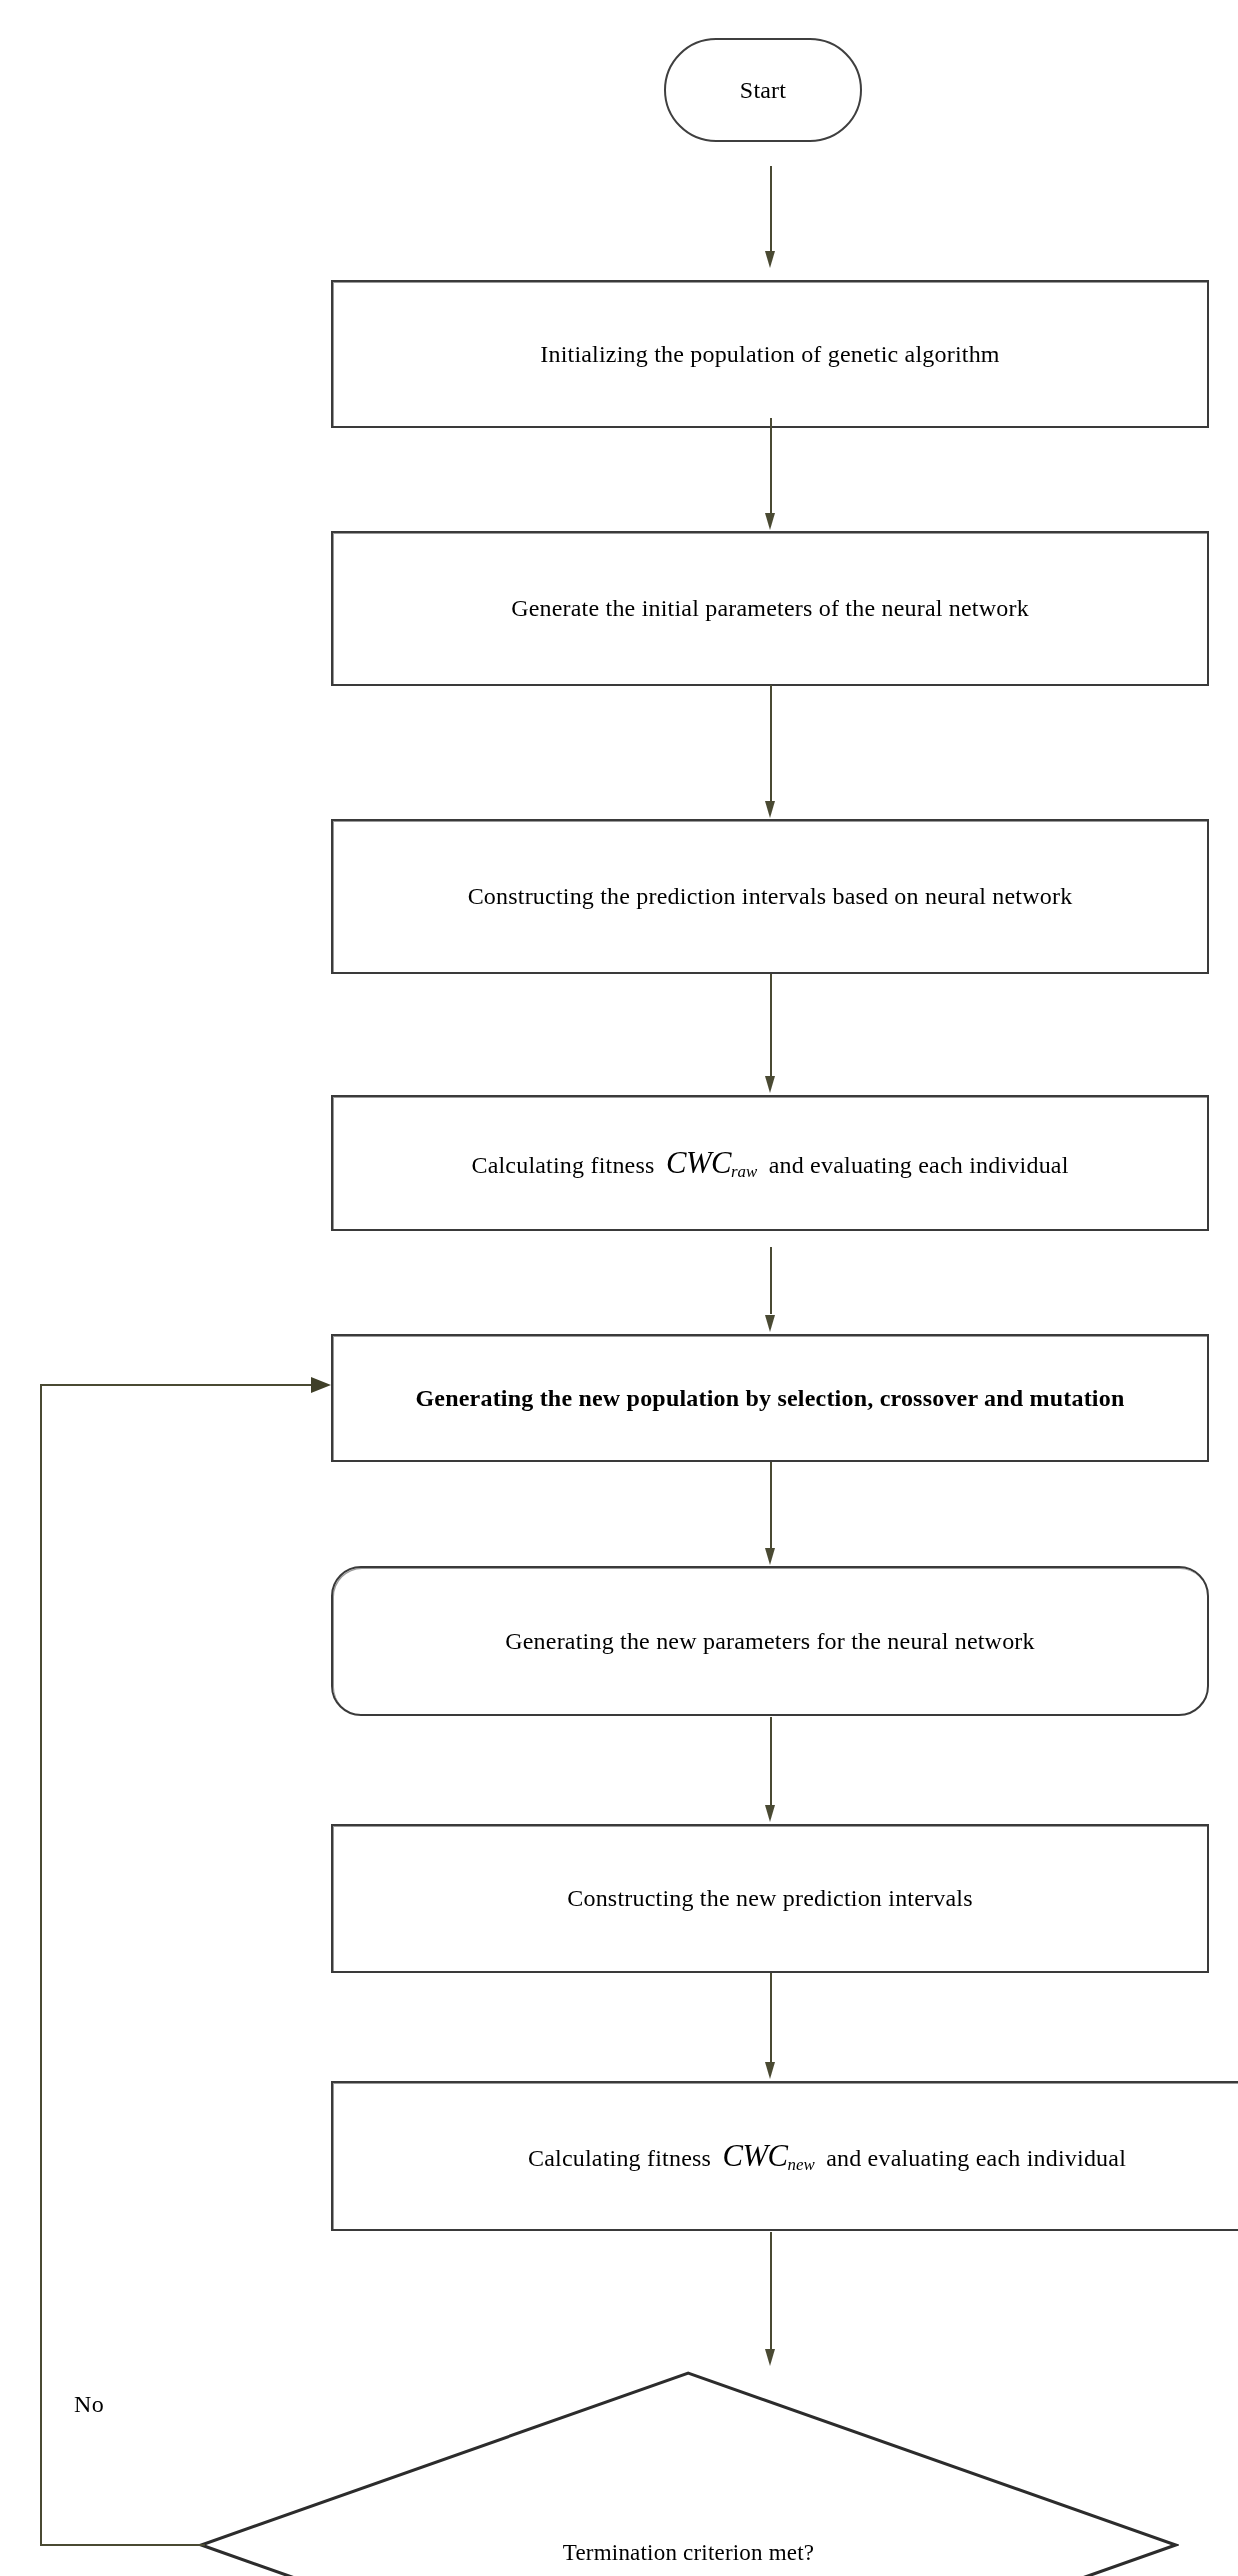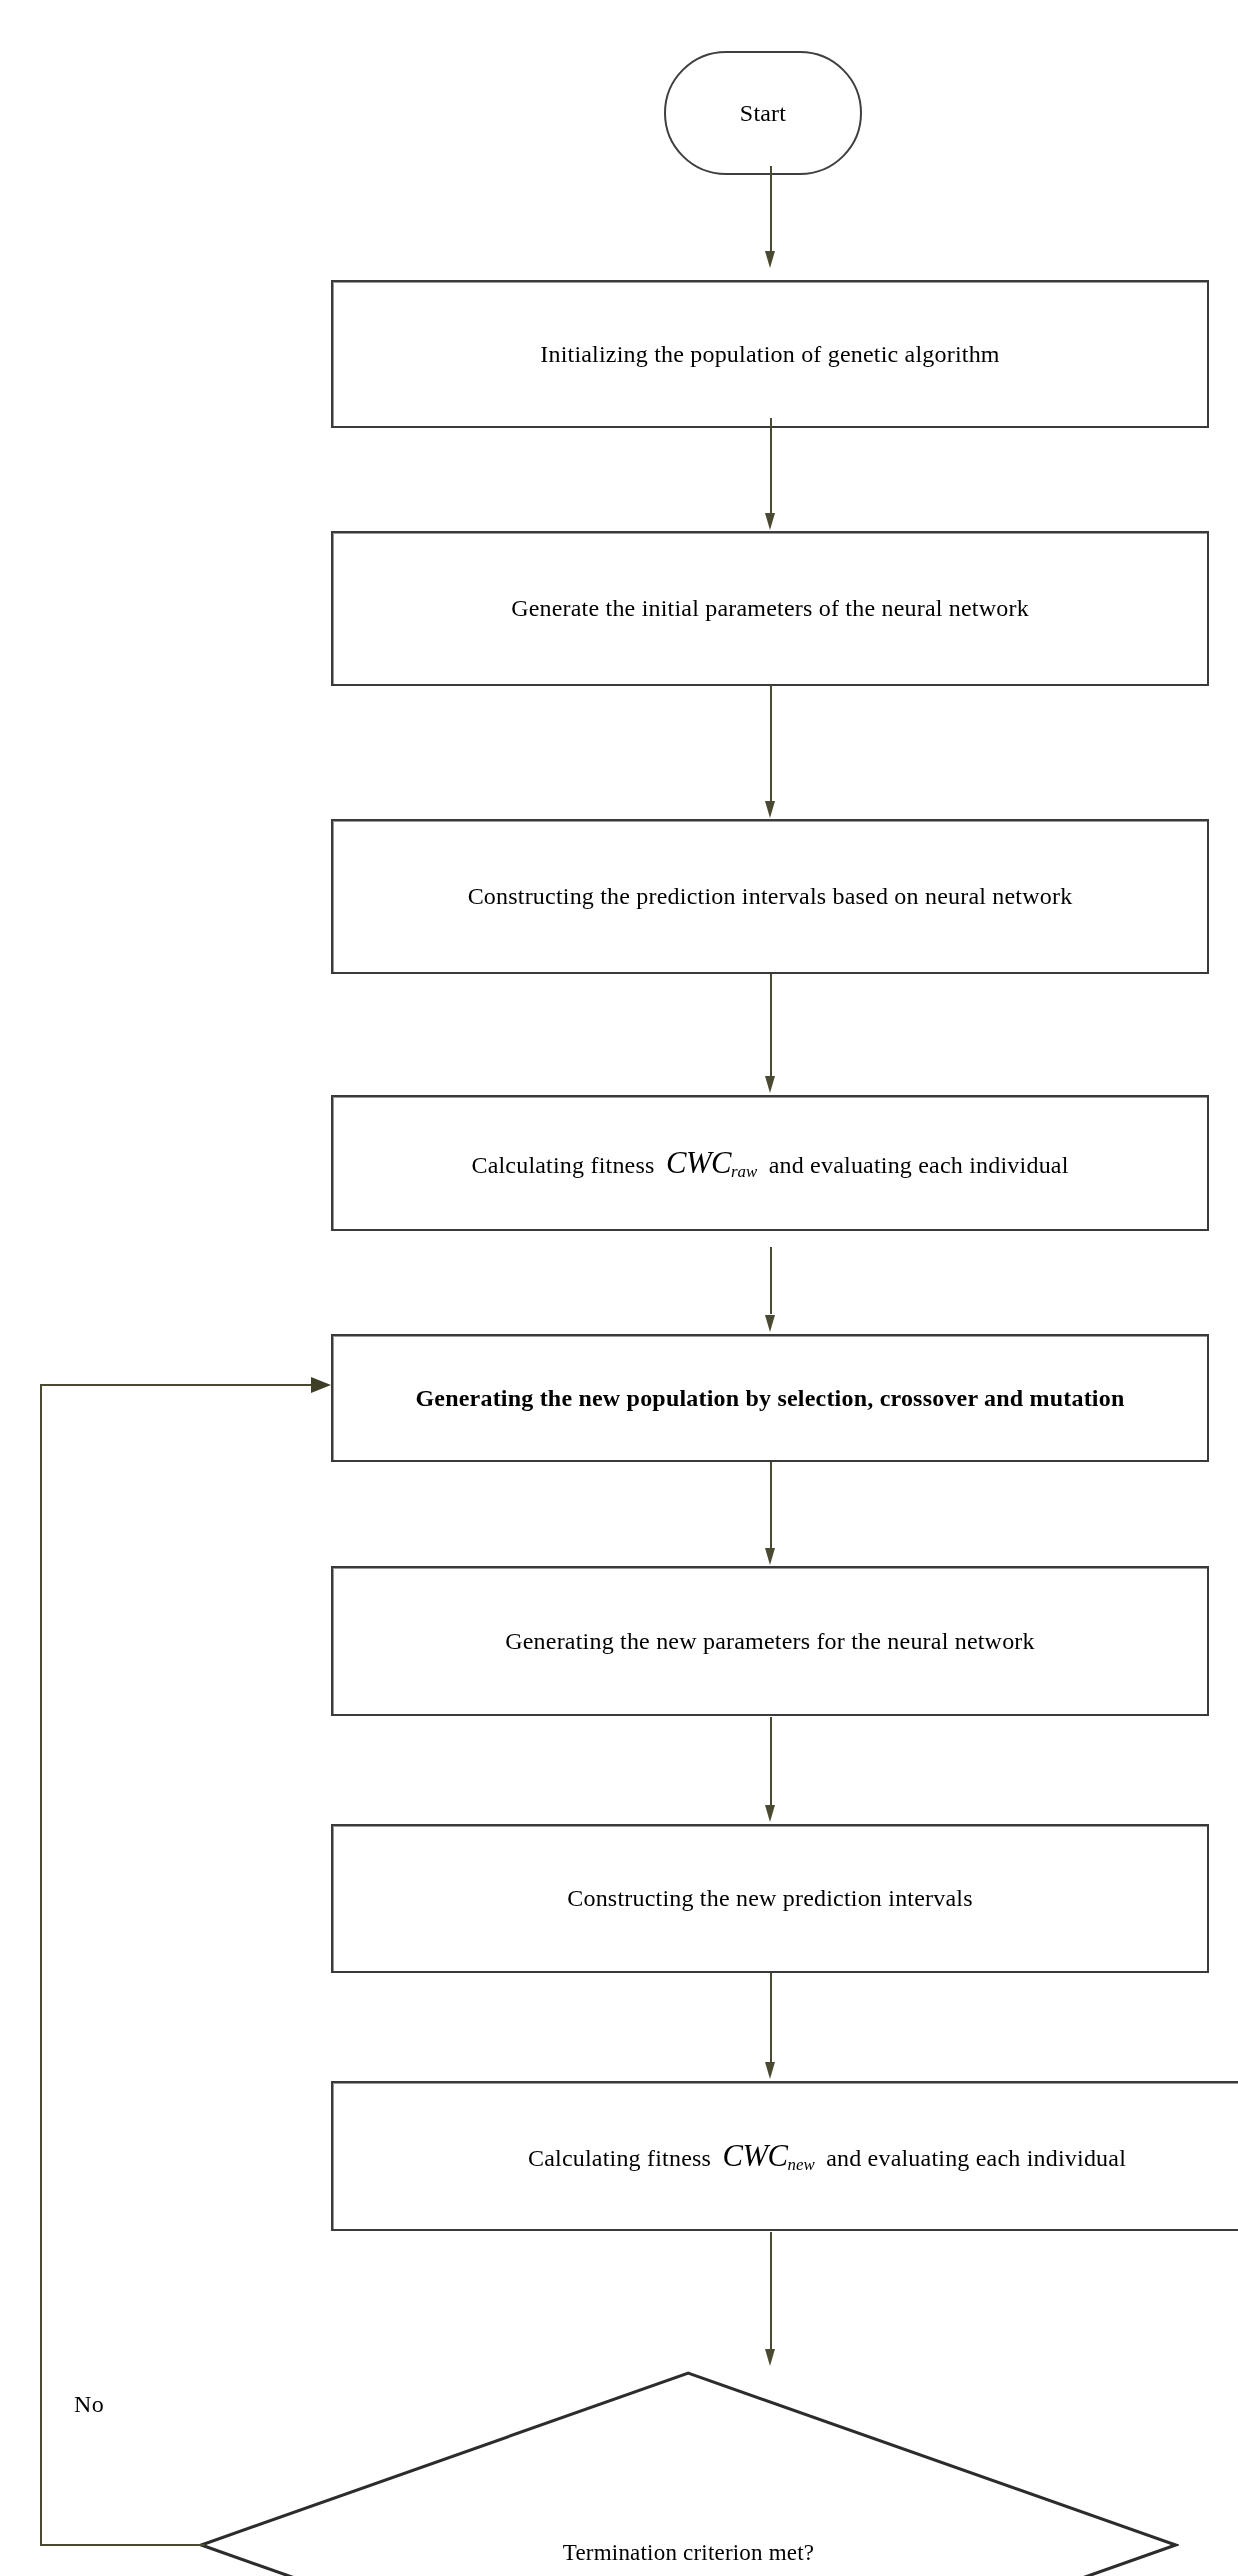--- a/index.html
+++ b/index.html
@@ -105,21 +105,21 @@
     letter-spacing:0;
     vertical-align:-.25em;
   }
   .sp{display:inline-block;width:9.3px;}
 </style>
 </head>
 <body>
 
 <div id="canvas">
 
-  <div class="node term" style="left:664px;top:51px;width:198px;height:124px;">
+  <div class="node term" style="left:664px;top:38px;width:198px;height:104px;">
     <span class="txt f-46">Start</span>
   </div>
 
   <div class="vline" style="left:770px;top:166px;height:87px;"></div>
   <div class="arrow-down" style="left:765px;top:251px;"></div>
 
   <div class="node proc" style="left:331px;top:280px;width:878px;height:148px;">
     <span class="txt f-46">Initializing the population of genetic algorithm</span>
   </div>
 
@@ -149,21 +149,21 @@
   <div class="vline" style="left:770px;top:1247px;height:67px;"></div>
   <div class="arrow-down" style="left:765px;top:1315px;"></div>
 
   <div class="node proc" style="left:331px;top:1334px;width:878px;height:128px;font-weight:bold;">
     <span class="txt f-46">Generating the new population by selection, crossover and mutation</span>
   </div>
 
   <div class="vline" style="left:770px;top:1462px;height:87px;"></div>
   <div class="arrow-down" style="left:765px;top:1548px;"></div>
 
-  <div class="node proc" style="left:331px;top:1566px;width:878px;height:150px;">
+  <div class="node proc" style="left:331px;top:1566px;width:878px;height:150px;border-radius:30px;">
     <span class="txt f-46">Generating the new parameters for the neural network</span>
   </div>
 
   <div class="vline" style="left:770px;top:1717px;height:90px;"></div>
   <div class="arrow-down" style="left:765px;top:1805px;"></div>
 
   <div class="node proc" style="left:331px;top:1824px;width:878px;height:149px;font-family:Liberation Serif, serif;">
     <span class="txt f-46">Constructing the new prediction intervals</span>
   </div>
 

